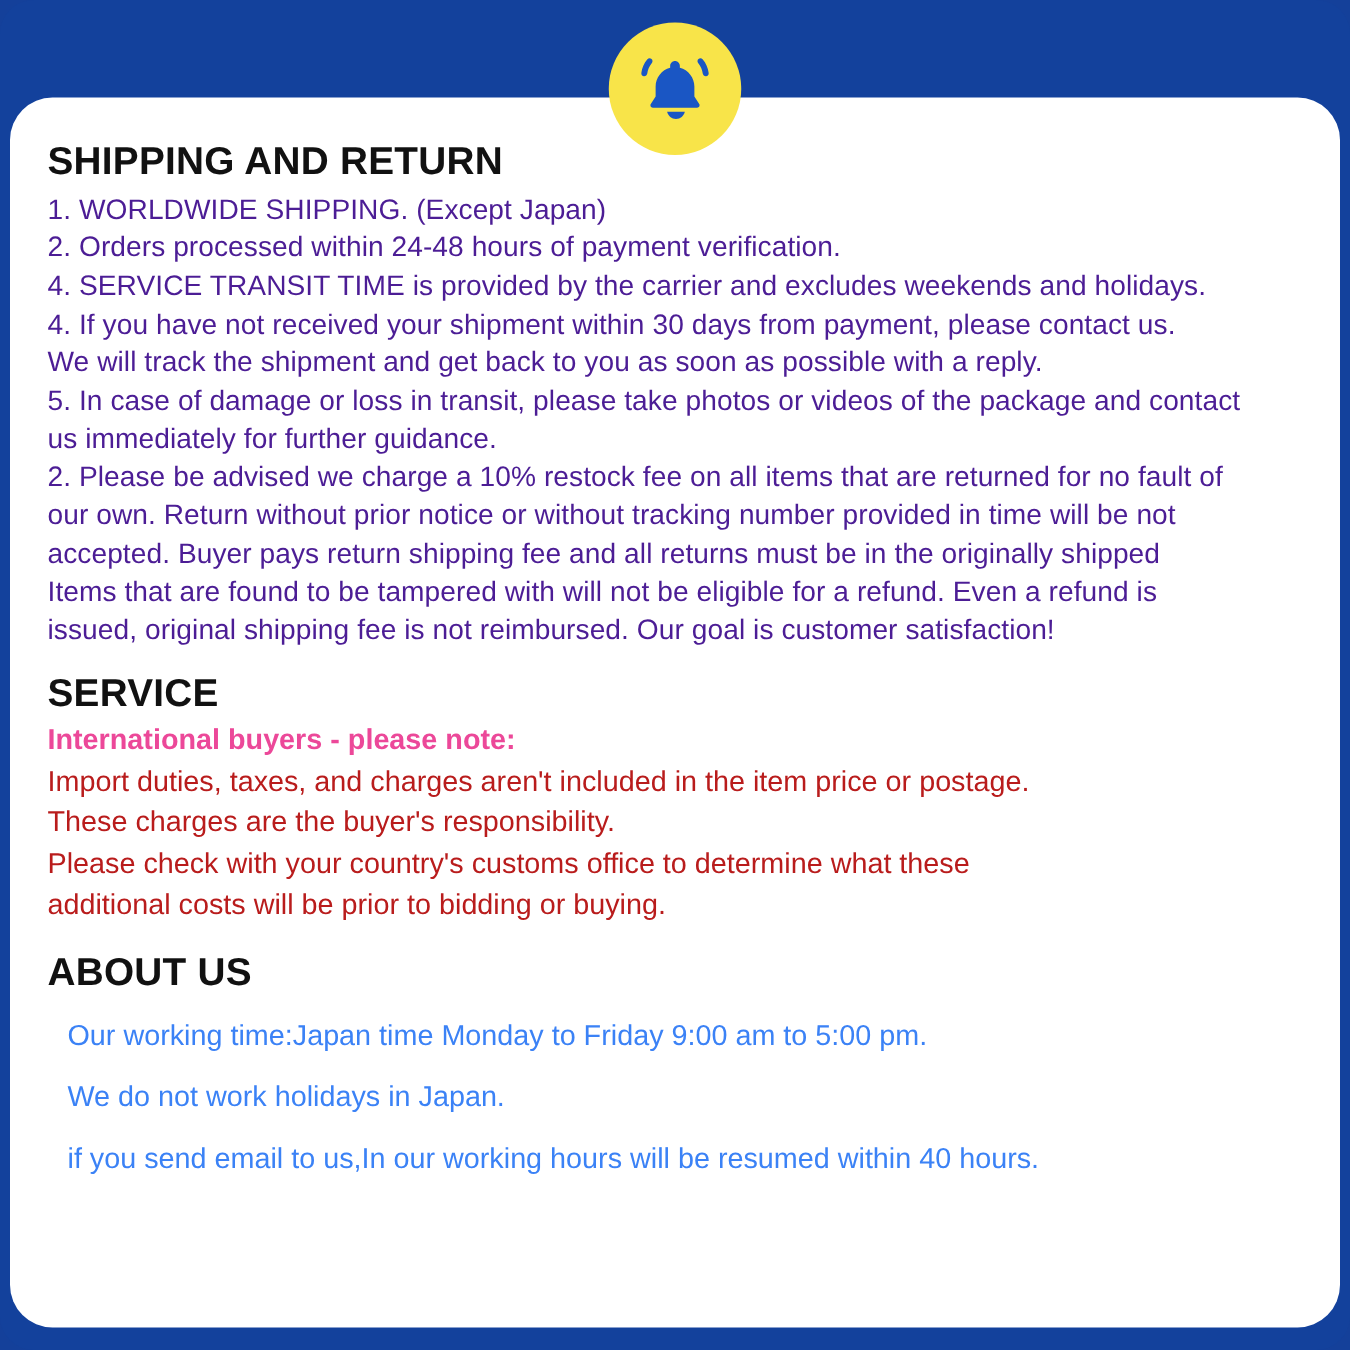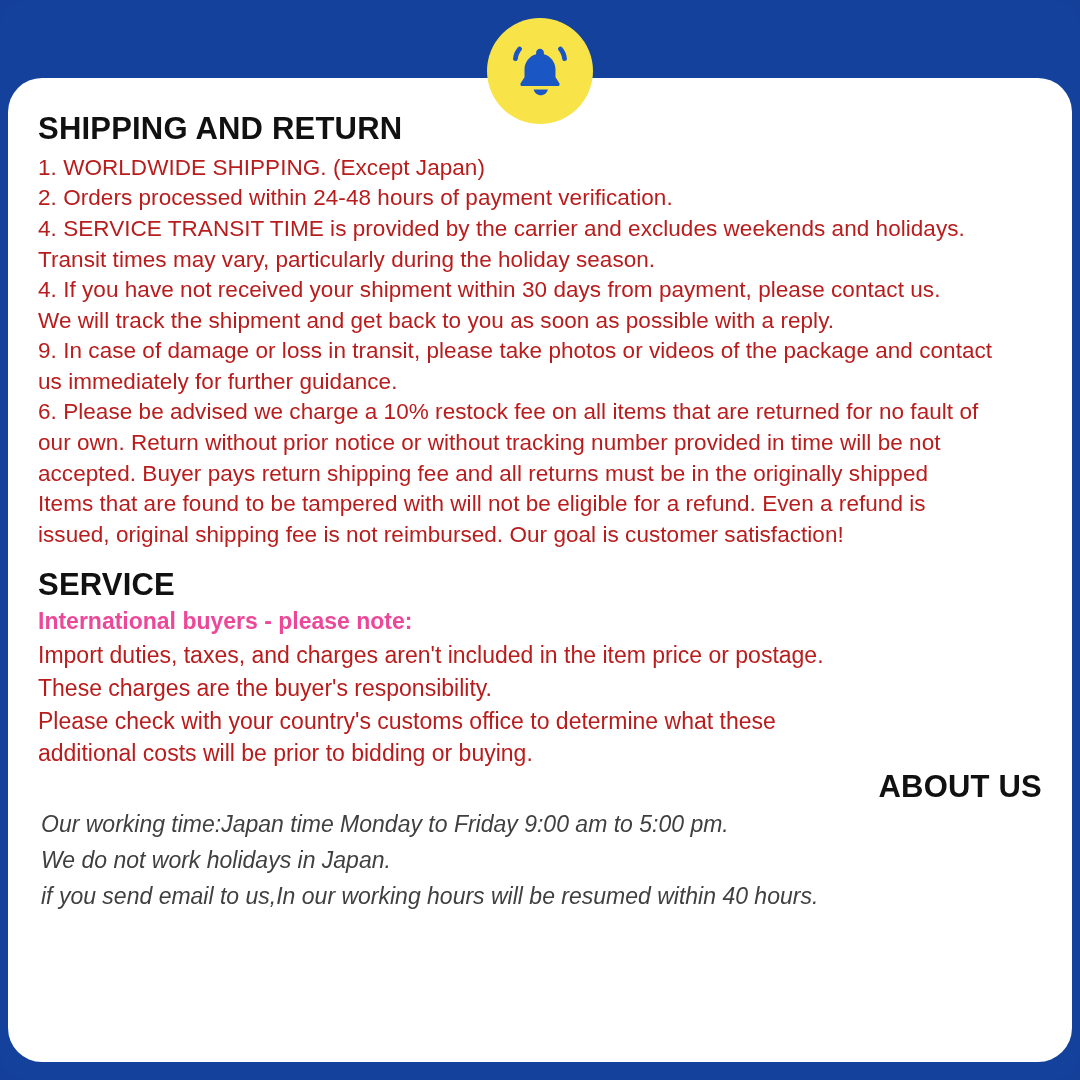--- a/index.html
+++ b/index.html
@@ -56,27 +56,26 @@
     color: #111111;
     margin: 0 0 6px 0;
     letter-spacing: 0.2px;
     line-height: 1.12;
   }
   h2.section-title.payment {
     margin-top: 18px;
     margin-bottom: 2px;
   }
   h2.section-title.about {
-    margin-top: 0;
+    margin-top: 22px;
     margin-bottom: 2px;
-    text-align: right;
   }
   .line {
     font-size: 22.5px;
-    color: #b91c1c;
+    color: #4c1d95;
     line-height: 1.36;
     margin: 0;
     letter-spacing: 0.05px;
   }
   .note-red {
     font-size: 23px;
     font-weight: bold;
     color: #ec4899;
     line-height: 1.4;
     margin: 0 0 2px 0;
@@ -85,24 +84,23 @@
     margin-bottom: 0;
   }
   .pay-line {
     font-size: 23px;
     color: #b91c1c;
     line-height: 1.42;
     margin: 0;
   }
   .about-line {
     font-size: 23px;
-    color: #404040;
+    color: #3b82f6;
     line-height: 1.44;
-    margin: 3px;
-    font-style: italic;
+    margin: 16px;
   }
 </style>
 </head>
 <body>
 
 <div class="poster">
 
   <div class="bell-badge">
     <span>
       <svg width="62" height="62" viewBox="0 0 64 64" aria-hidden="true">
@@ -116,26 +114,25 @@
     </span>
   </div>
 
   <div class="card">
 
     <h2 class="section-title">SHIPPING AND RETURN</h2>
     <div class="block">
       <p class="line">1. WORLDWIDE SHIPPING. (Except Japan)</p>
       <p class="line">2. Orders processed within 24-48 hours of payment verification.</p>
       <p class="line">4. SERVICE TRANSIT TIME is provided by the carrier and excludes weekends and holidays.</p>
-      <p class="line">Transit times may vary, particularly during the holiday season.</p>
       <p class="line">4. If you have not received your shipment within 30 days from payment, please contact us.</p>
       <p class="line">We will track the shipment and get back to you as soon as possible with a reply.</p>
-      <p class="line">9. In case of damage or loss in transit, please take photos or videos of the package and contact</p>
+      <p class="line">5. In case of damage or loss in transit, please take photos or videos of the package and contact</p>
       <p class="line">us immediately for further guidance.</p>
-      <p class="line">6. Please be advised we charge a 10% restock fee on all items that are returned for no fault of</p>
+      <p class="line">2. Please be advised we charge a 10% restock fee on all items that are returned for no fault of</p>
       <p class="line">our own. Return without prior notice or without tracking number provided in time will be not</p>
       <p class="line">accepted. Buyer pays return shipping fee and all returns must be in the originally shipped</p>
       <p class="line">Items that are found to be tampered with will not be eligible for a refund. Even a refund is</p>
       <p class="line">issued, original shipping fee is not reimbursed. Our goal is customer satisfaction!</p>
     </div>
 
     <h2 class="section-title payment">SERVICE</h2>
     <p class="note-red">International buyers - please note:</p>
     <div class="block">
       <p class="pay-line">Import duties, taxes, and charges aren't included in the item price or postage.</p>

